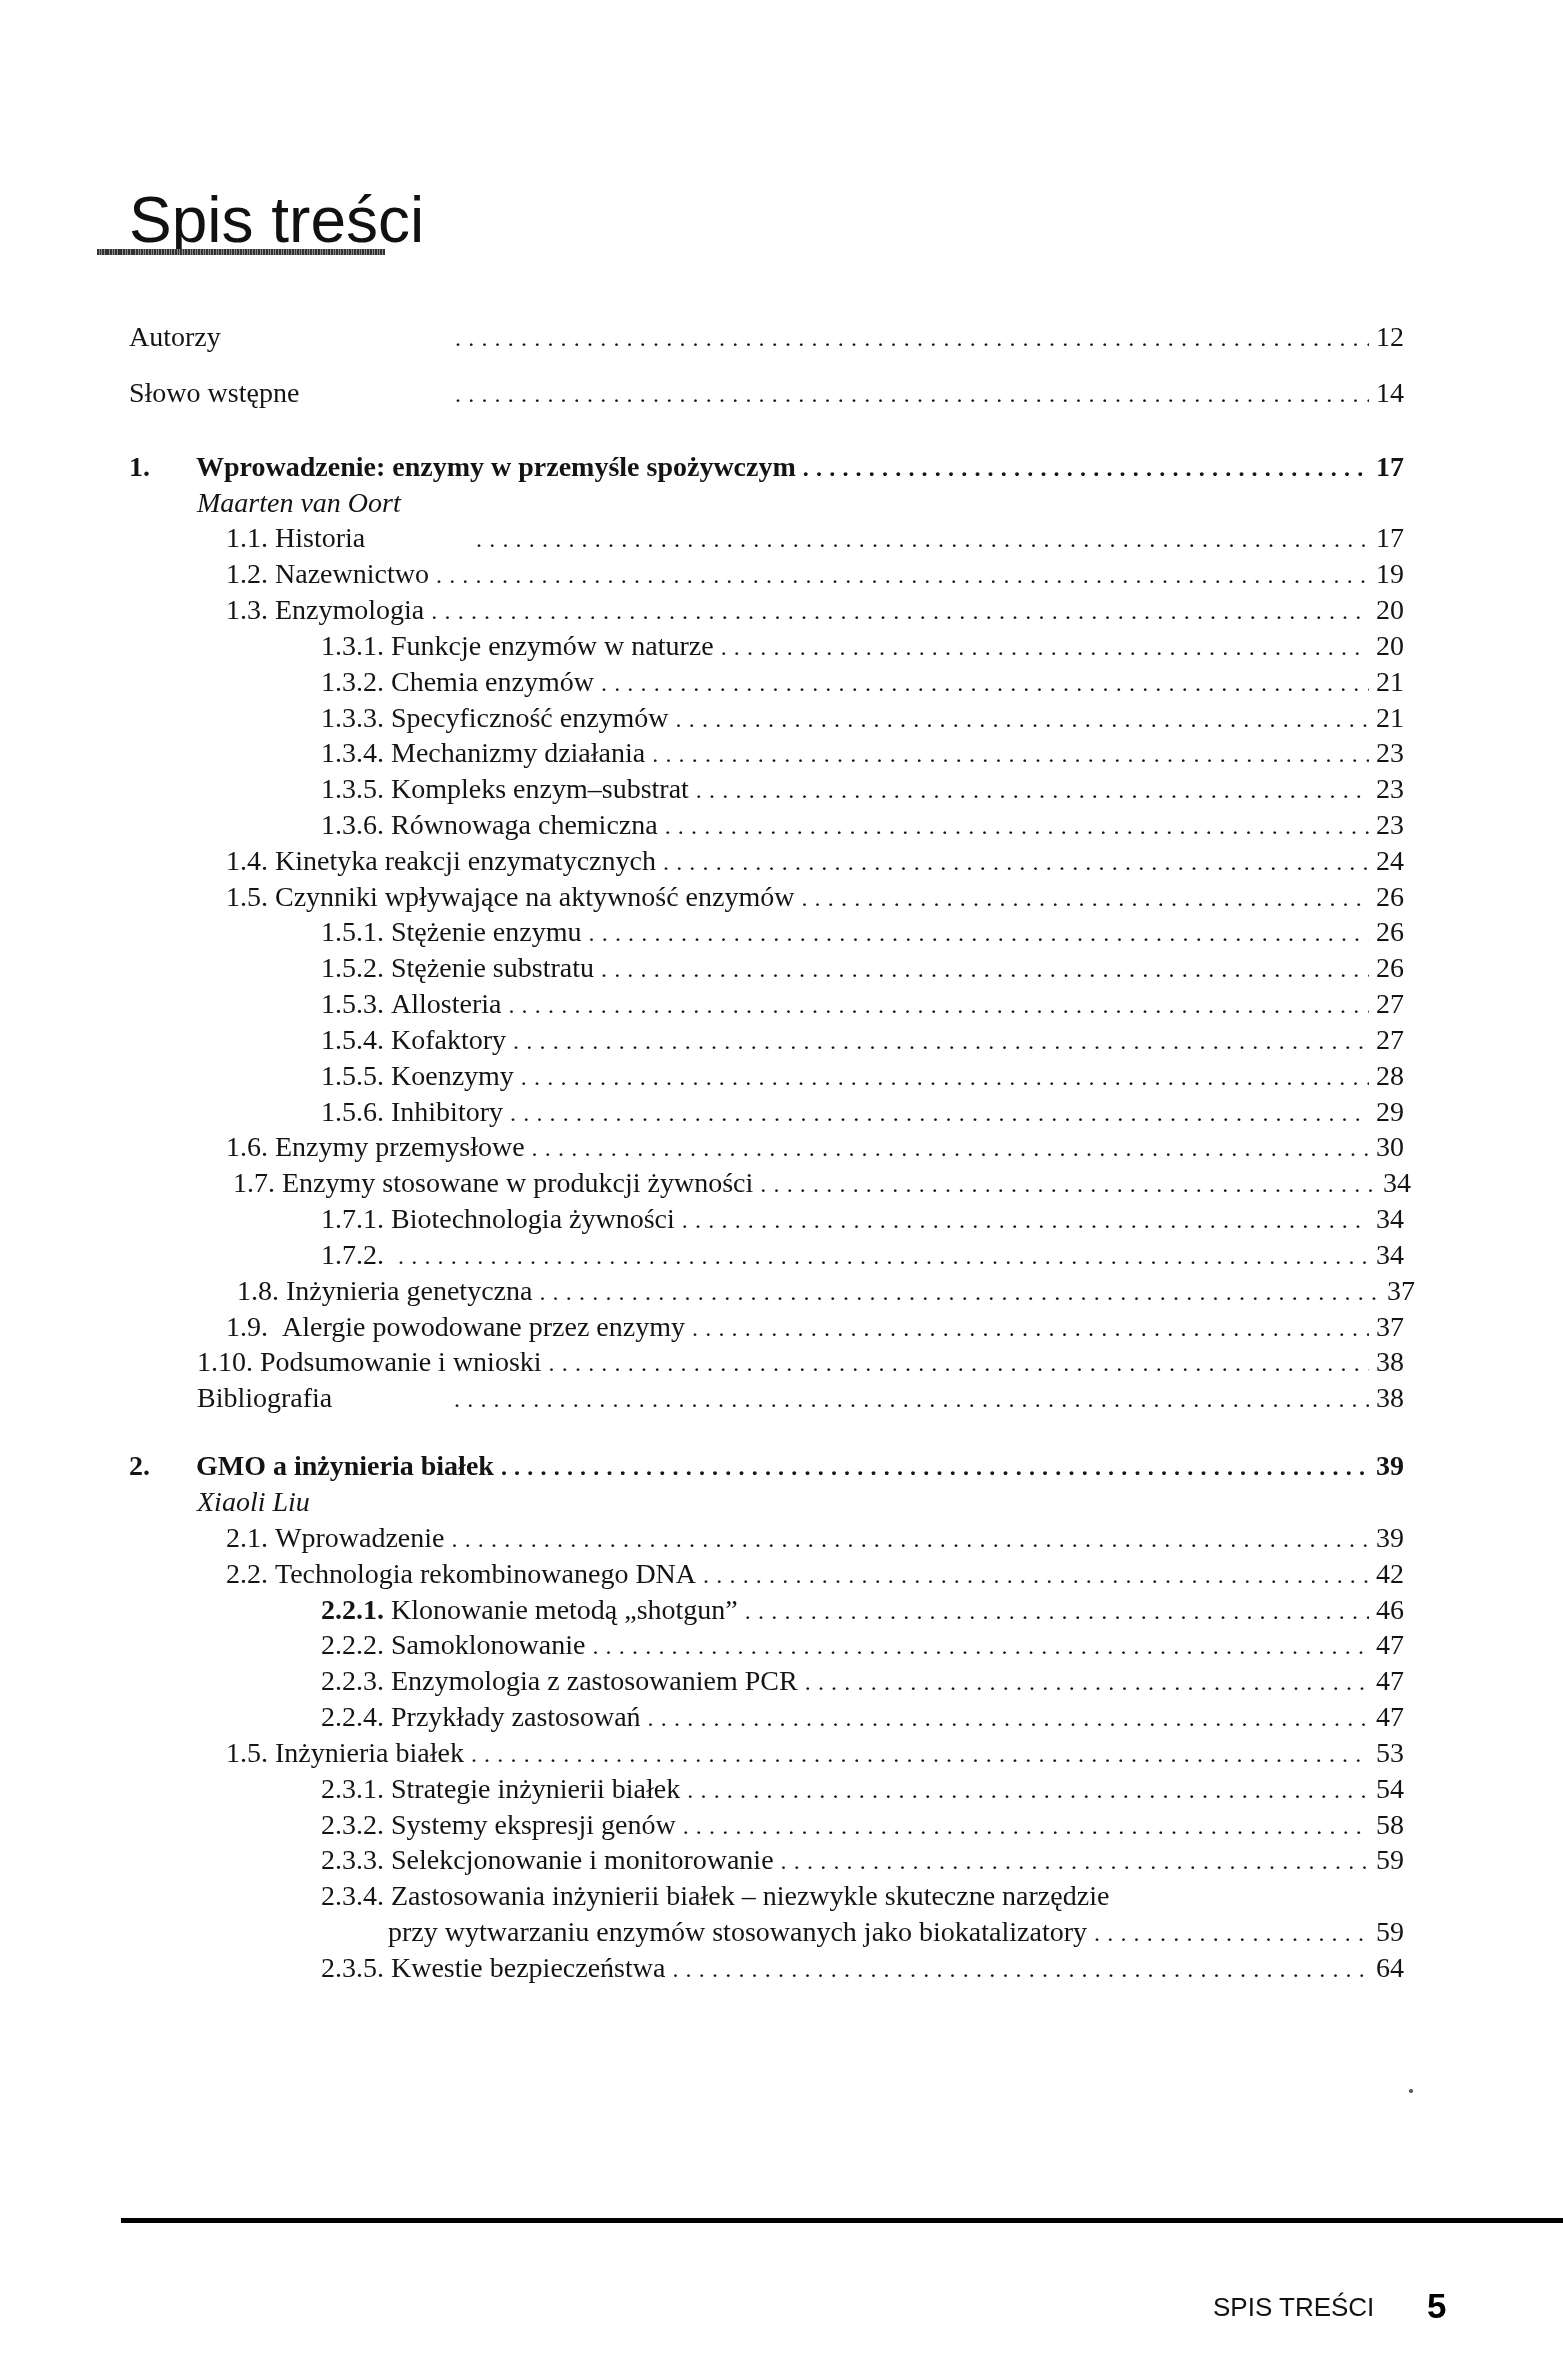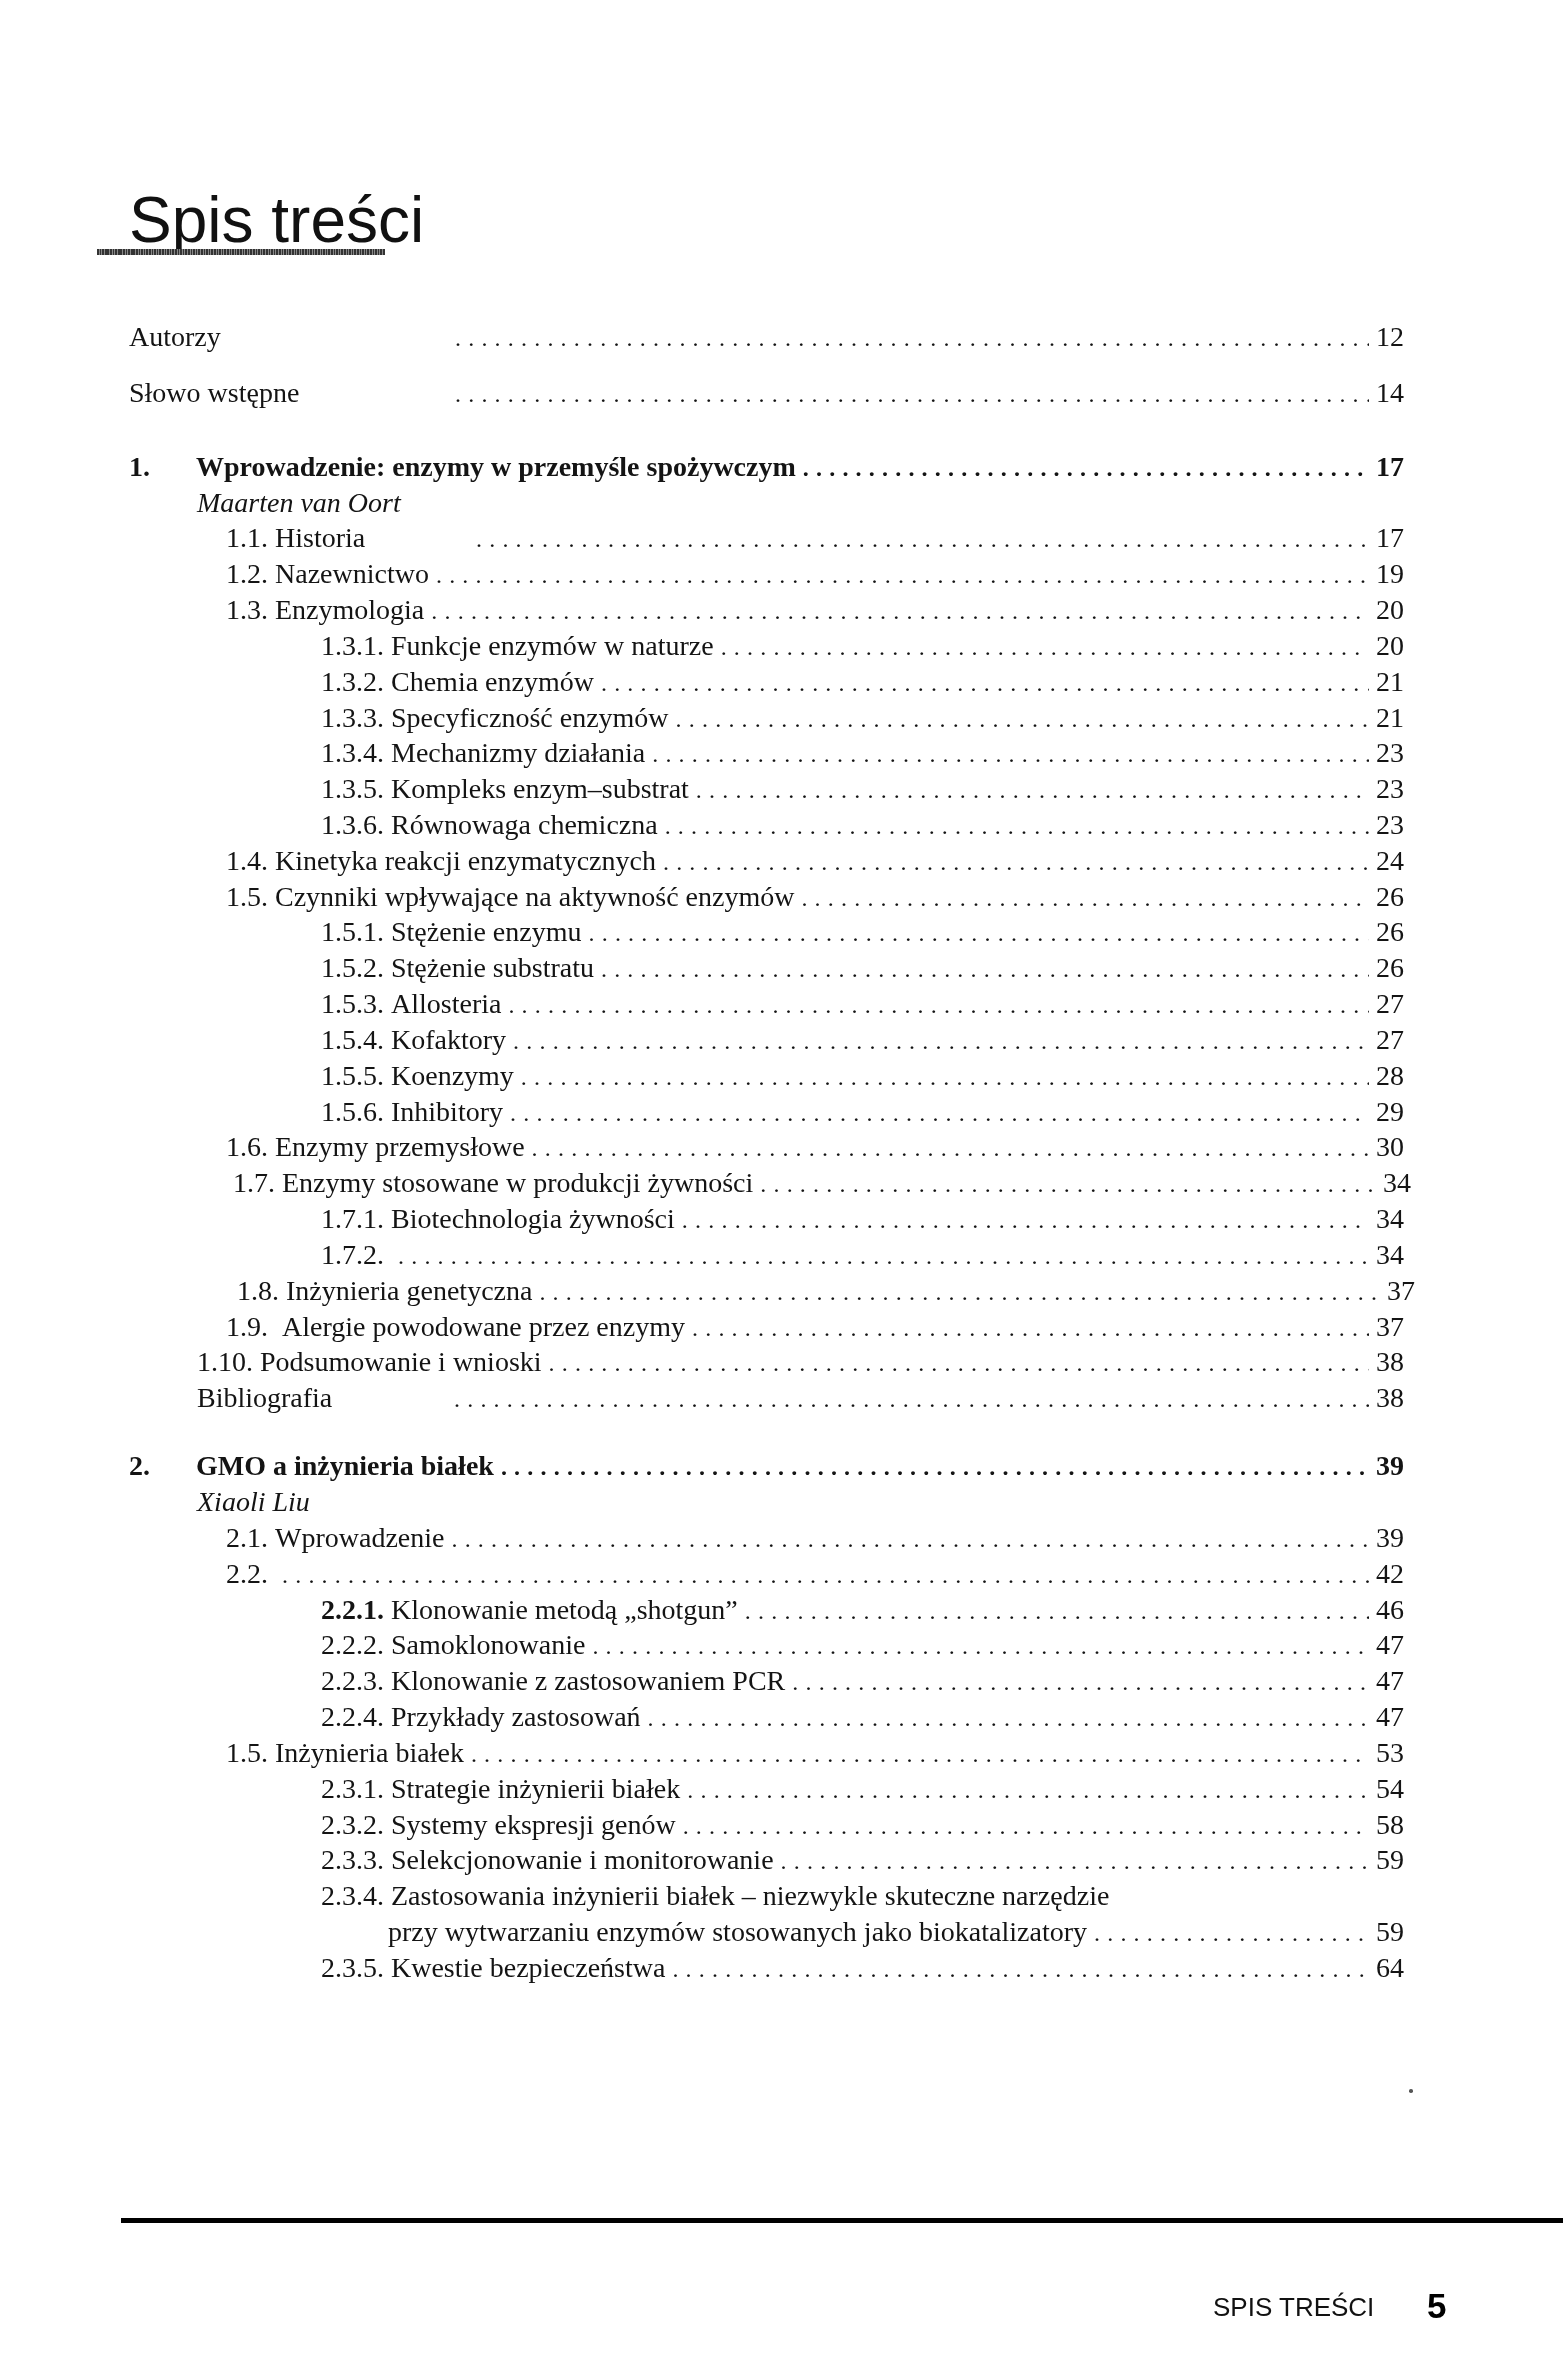--- a/index.html
+++ b/index.html
@@ -230,38 +230,39 @@
     </div>
     <div class="author" style="left: 197px; top: 1484px;">Xiaoli Liu</div>
     <div class="row" style="left: 226px; top: 1520px; width: 1198px;">
       <span class="num" style="margin-right: 7px;">2.1.</span>
       <span class="label">Wprowadzenie</span>
       <span class="leader"></span>
       <span class="page">39</span>
     </div>
     <div class="row" style="left: 226px; top: 1556px; width: 1198px;">
       <span class="num" style="margin-right: 7px;">2.2.</span>
+      <span class="label">Technologia rekombinowanego DNA</span>
       <span class="leader"></span>
       <span class="page">42</span>
     </div>
     <div class="row" style="left: 321px; top: 1592px; width: 1103px;">
       <span class="num" style="margin-right: 7px; font-weight: bold;">2.2.1.</span>
       <span class="label">Klonowanie metodą „shotgun”</span>
       <span class="leader"></span>
       <span class="page">46</span>
     </div>
     <div class="row" style="left: 321px; top: 1627px; width: 1103px;">
       <span class="num" style="margin-right: 7px;">2.2.2.</span>
       <span class="label">Samoklonowanie</span>
       <span class="leader"></span>
       <span class="page">47</span>
     </div>
     <div class="row" style="left: 321px; top: 1663px; width: 1103px;">
       <span class="num" style="margin-right: 7px;">2.2.3.</span>
-      <span class="label">Klonowanie z zastosowaniem PCR</span>
+      <span class="label">Enzymologia z zastosowaniem PCR</span>
       <span class="leader"></span>
       <span class="page">47</span>
     </div>
     <div class="row" style="left: 321px; top: 1699px; width: 1103px;">
       <span class="num" style="margin-right: 7px;">2.2.4.</span>
       <span class="label">Przykłady zastosowań</span>
       <span class="leader"></span>
       <span class="page">47</span>
     </div>
     <div class="row" style="left: 226px; top: 1735px; width: 1198px;">

